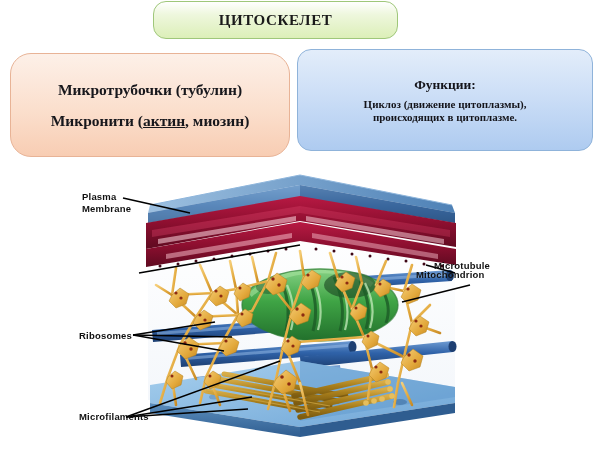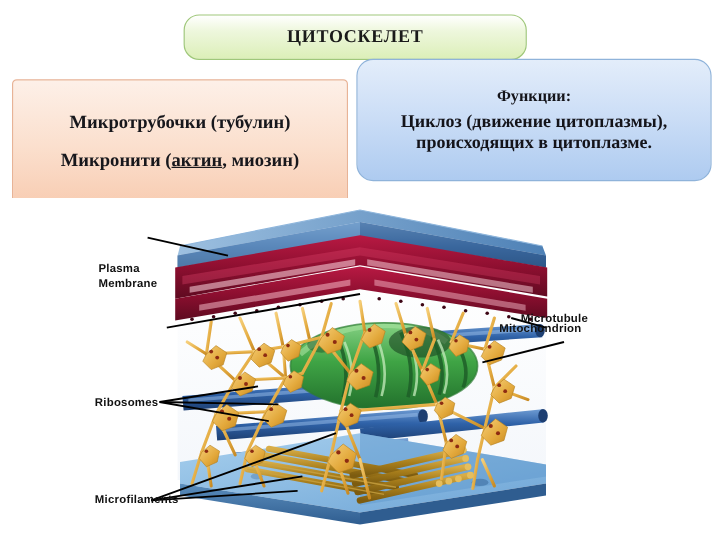--- a/index.html
+++ b/index.html
@@ -22,45 +22,44 @@
     border-radius: 14px;
     display: flex;
     flex-direction: column;
     align-items: center;
     justify-content: center;
     text-align: center;
   }
 
   #title-box {
     left: 153px;
-    top: 12px;
-    width: 286px;
+    top: 1px;
+    width: 245px;
     height: 38px;
     border: 1px solid #9fc77a;
     border-radius: 13px;
     background: linear-gradient(to bottom, #ffffff 0%, #eef7dd 35%, #dcefb8 100%);
   }
   #title-box .txt {
     font-family: "Liberation Serif", serif;
     font-weight: bold;
     font-size: 15px;
     letter-spacing: 0.6px;
     color: #1a1a1a;
   }
 
   #left-box {
     left: 10px;
     top: 53px;
     width: 280px;
     height: 104px;
     border: 1px solid #e8b396;
-    border-radius: 4px;
+    border-radius: 21px;
     background: linear-gradient(to bottom, #fdf0e8 0%, #fbdfcd 55%, #f8cdb3 100%);
     padding: 4px 6px;
-    margin-top: 13px;
   }
   #left-box .line {
     font-weight: bold;
     font-size: 15.5px;
     color: #17171c;
     line-height: 1.0;
     margin: 5px 0;
     white-space: nowrap;
   }
   #left-box .line.l2 { margin-top: 11px; }
@@ -71,21 +70,21 @@
     top: 49px;
     width: 296px;
     height: 102px;
     border: 1px solid #8fb3da;
     border-radius: 14px;
     background: linear-gradient(to bottom, #e3edfa 0%, #cfe0f7 40%, #aecbf0 100%);
     padding: 3px 5px;
   }
   #right-box .line {
     font-weight: bold;
-    font-size: 15px;
+    font-size: 11px;
     color: #14141a;
     line-height: 1.14;
     white-space: nowrap;
   }
   #right-box .head { margin-bottom: 6px; font-size: 13.5px; }
 
   
   #diagram {
     position: absolute;
     left: 0;
@@ -476,21 +475,21 @@
       <path d="M133,170 L232,172" stroke-width="1.5"></path>
       <path d="M133,170 L224,186" stroke-width="1.5"></path>
       <path d="M126,252 L280,196" stroke-width="1.6"></path>
       <path d="M126,252 L252,232" stroke-width="1.6"></path>
       <path d="M126,252 L248,244" stroke-width="1.5"></path>
       <path d="M426,100 L455,108" stroke-width="1.6"></path>
       <path d="M402,137 L470,120" stroke-width="1.6"></path>
     </g>
   </svg>
 
-  <div class="dlabel leftal" style="left:82px; top:26px;margin-top:28px;">
+  <div class="dlabel leftal" style="left:82px; top:26px;">
     <div>Plasma</div>
     <div>Membrane</div>
   </div>
 
 
   <div class="dlabel leftal" style="left:79px; top:165px;">Ribosomes</div>
 
   <div class="dlabel leftal" style="left:79px; top:246px;">Microfilaments</div>
 
   <div class="dlabel right" style="left:434px; top:95px;">Microtubule</div>

